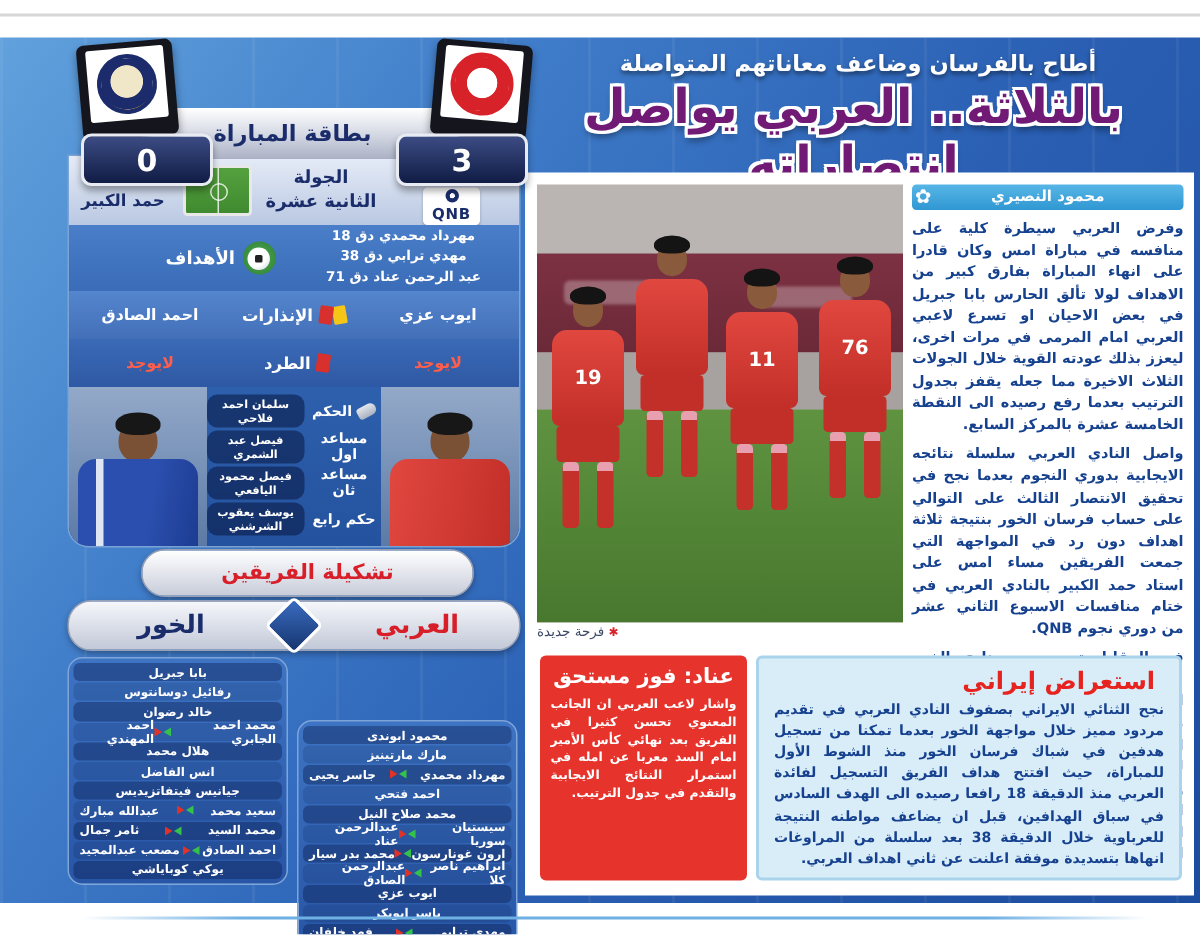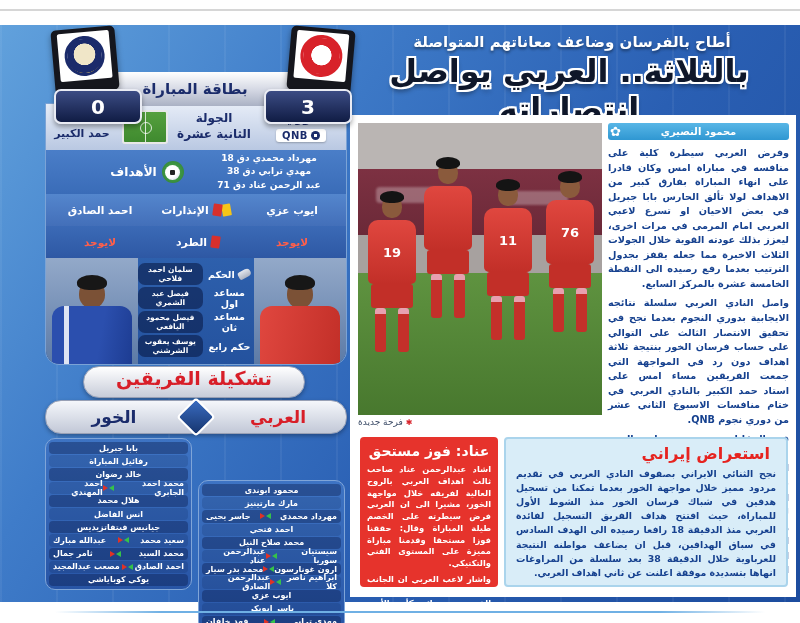--- a/index.html
+++ b/index.html
@@ -9,21 +9,21 @@
   .botline{position:absolute;top:611px;left:55px;width:710px;height:2px;
            background:linear-gradient(90deg,rgba(140,192,234,0),#6fb0e4 15%,#6fb0e4 85%,rgba(140,192,234,0));}
   .bluebg{position:absolute;top:25px;left:0;width:800px;height:577px;
           background:linear-gradient(125deg,#61a1dc 0%,#3f7cc9 30%,#2a5fb3 60%,#1c4c9e 100%);}
   .bluebg::after{content:"";position:absolute;inset:0;opacity:.10;
           background:repeating-linear-gradient(90deg,rgba(255,255,255,.55) 0 2px,transparent 2px 56px);}
   
   .kicker{position:absolute;top:33px;left:352px;width:440px;text-align:center;direction:rtl;
           color:#fff;font-weight:bold;font-size:15px;text-shadow:0 2px 3px rgba(0,0,0,.45);}
   .headline{position:absolute;top:52px;left:340px;width:458px;text-align:center;direction:rtl;
-          font-size:32px;font-weight:bold;color:#0f172a;letter-spacing:-1px;
+          font-size:32px;font-weight:bold;color:#701a75;letter-spacing:-1px;
           text-shadow:-2px 0 0 #fff,2px 0 0 #fff,0 -2px 0 #fff,0 2px 0 #fff,
                       -2px -2px 0 #fff,2px 2px 0 #fff,-2px 2px 0 #fff,2px -2px 0 #fff,0 4px 5px rgba(0,0,0,.45);}
   
   .card{position:absolute;left:45px;top:28px;width:316px;height:352px;}
   .card-body{position:absolute;top:75px;left:0;width:300px;height:260px;
              background:linear-gradient(#3b74c2,#24529e);border:1px solid #7ba3d6;
              border-radius:0 0 14px 14px;overflow:hidden;}
   .logo-box{position:absolute;top:0;width:64px;height:64px;background:#15161d;border-radius:5px;
             box-shadow:0 3px 6px rgba(0,0,0,.4);z-index:4;}
   .logo-box.l{left:8px;transform:rotate(-5deg);}
@@ -42,21 +42,21 @@
   .score{position:absolute;top:61px;width:84px;height:31px;z-index:5;
          background:linear-gradient(#3c4c84,#101c44);border:2px solid #e9ebf3;border-radius:7px;
          color:#fff;font-size:20px;font-weight:bold;display:flex;align-items:center;justify-content:center;
          box-shadow:0 3px 5px rgba(0,0,0,.35);}
   .score.l{left:9px;} .score.r{right:9px;}
   .info-row{position:absolute;top:0;left:0;right:0;height:46px;direction:rtl;
             background:linear-gradient(#e6ecf7,#b9c8e2);display:flex;align-items:center;color:#1b2c6b;}
   .i-league{width:30%;text-align:center;}
   .i-league .lg{font-weight:bold;font-size:13px;}
   .qnb{display:inline-flex;align-items:center;gap:3px;background:#fff;border-radius:3px;
-       padding:1px 6px;margin-top:1px;box-shadow:0 1px 2px rgba(0,0,0,.25);}
+       padding:1px 6px;margin-top:1px;box-shadow:0 1px 2px rgba(0,0,0,.25);flex-direction:column;}
   .qnb-dot{width:9px;height:9px;border-radius:50%;background:radial-gradient(#fff 0 25%,#1b2c6b 30% 100%);}
   .qnb span{font-weight:bold;font-size:10px;color:#1b2c6b;letter-spacing:.5px;}
   .i-round{width:28%;text-align:center;font-weight:bold;font-size:12px;line-height:1.3;}
   .i-pitch{width:18%;display:flex;justify-content:center;}
   .pitch{width:42px;height:30px;background:linear-gradient(#55a03e,#3f8a2f);border:2px solid #e8e8e8;
          border-radius:3px;position:relative;}
   .pitch::before{content:"";position:absolute;left:50%;top:0;bottom:0;width:1px;background:rgba(255,255,255,.8);}
   .pitch::after{content:"";position:absolute;left:50%;top:50%;width:10px;height:10px;margin:-5px 0 0 -5px;
          border:1px solid rgba(255,255,255,.8);border-radius:50%;}
   .i-stadium{width:24%;text-align:center;font-weight:bold;font-size:11px;line-height:1.35;}
@@ -93,24 +93,24 @@
   
   .off-rows{position:absolute;left:92px;right:92px;top:4px;bottom:6px;display:flex;
             flex-direction:column;justify-content:space-around;direction:rtl;}
   .off-row{display:flex;align-items:center;direction:rtl;gap:2px;}
   .off-role{width:44%;text-align:center;color:#fff;font-weight:bold;font-size:9.5px;display:flex;align-items:center;justify-content:center;gap:3px;}
   .whistle{width:13px;height:8px;background:linear-gradient(#e4e7ee,#aab1c0);border-radius:4px 7px 7px 4px;
            transform:rotate(-28deg);display:inline-block;}
   .off-name{width:56%;text-align:center;color:#fff;font-size:7.5px;font-weight:bold;
             background:rgba(8,22,64,.55);border-radius:7px;padding:2px 1px;}
   
-  .lu-ribbon{position:absolute;left:83px;top:366px;width:220px;height:30px;
+  .lu-ribbon{position:absolute;left:94px;top:366px;width:220px;height:30px;
              background:linear-gradient(#ffffff,#c7ccd9);border:1px solid #98a0b5;border-radius:16px;
-             display:flex;justify-content:center;
-             color:#d81e28;font-weight:bold;font-size:19px;direction:rtl;box-shadow:0 2px 4px rgba(0,0,0,.3);}
+             display:flex;align-items:center;justify-content:center;
+             color:#d81e28;font-weight:bold;font-size:14px;direction:rtl;box-shadow:0 2px 4px rgba(0,0,0,.3);}
   .teams-bar{position:absolute;left:45px;top:400px;width:300px;height:32px;
              background:linear-gradient(#f5f7fb,#c2c8d7);border:1px solid #98a0b5;border-radius:16px;
              display:flex;align-items:center;direction:rtl;box-shadow:0 2px 4px rgba(0,0,0,.3);}
   .teams-bar .tn{flex:1;text-align:center;font-weight:bold;font-size:17px;}
   .tn.arabi{color:#d81e28;} .tn.khor{color:#1b2c6b;}
   .bar-diamond{width:24px;height:24px;background:linear-gradient(135deg,#3a6cc0,#16356f);
                transform:rotate(45deg);border:2px solid #fff;border-radius:4px;flex:0 0 auto;}
   .panel{position:absolute;top:438px;width:147px;height:152px;padding:3px;box-sizing:border-box;
          background:linear-gradient(#3e74c4,#2855a6);border:1px solid #7fa5d8;border-radius:10px;}
   .panel.r{left:198px;margin-top:42px;} .panel.lft{left:45px;}
@@ -354,21 +354,21 @@
         </span>
       <span>فهد خلفان</span>
     </div>
   </div>
 
   <div class="panel lft">
     <div class="lrow">
         <span>بابا جبريل</span>
       </div>
     <div class="lrow">
-        <span>رفائيل المباراة</span>
+        <span>رفائيل دوسانتوس</span>
       </div>
     <div class="lrow">
         <span>خالد رضوان</span>
       </div>
     <div class="lrow sub">
       <span>محمد احمد الجابري</span>
       <span class="subicons">
           <i class="tri g"></i>
           <i class="tri r"></i>
         </span>
@@ -467,21 +467,20 @@
       <span>محمود النصيري</span>
     </div>
     <div class="article">
       <p>وفرض العربي سيطرة كلية على منافسه في مباراة امس وكان قادرا على انهاء المباراة بفارق كبير من الاهداف لولا تألق الحارس بابا جبريل في بعض الاحيان او تسرع لاعبي العربي امام المرمى في مرات اخرى، ليعزز بذلك عودته القوية خلال الجولات الثلاث الاخيرة مما جعله يقفز بجدول الترتيب بعدما رفع رصيده الى النقطة الخامسة عشرة بالمركز السابع.</p>
       <p>واصل النادي العربي سلسلة نتائجه الايجابية بدوري النجوم بعدما نجح في تحقيق الانتصار الثالث على التوالي على حساب فرسان الخور بنتيجة ثلاثة اهداف دون رد في المواجهة التي جمعت الفريقين مساء امس على استاد حمد الكبير بالنادي العربي في ختام منافسات الاسبوع الثاني عشر من دوري نجوم QNB.</p>
       <p>في المقابل تجمد رصيد نادي الخور عند النقطة السابعة التي ثبتته في المركز الحادي عشر وقبل الاخير بجدول الترتيب بفارق نقطة وحيدة عن الخريطيات المتذيل، وذلك بعدما انقاد للخسارة السابعة له هذا الموسم والثالثة على التوالي مما يضاعف من ازمة الفريق الذي تستمر معاناته في القاع رغم اقالة مدربه الفرنسي قبل ايام.</p>
     </div>
 
     <div class="annad">
       <h3>عناد: فوز مستحق</h3>
-      <p>اشاد عبدالرحمن عناد صاحب ثالث اهداف العربي بالروح العالية لفريقه خلال مواجهة الخور، مشيرا الى ان العربي فرض سيطرته على الخصم طيلة المباراة وقال: حققنا فوزا مستحقا وقدمنا مباراة مميزة على المستوى الفني والتكتيكي.</p>
       <p>واشار لاعب العربي ان الجانب المعنوي تحسن كثيرا في الفريق بعد نهائي كأس الأمير امام السد معربا عن امله في استمرار النتائج الايجابية والتقدم في جدول الترتيب.</p>
     </div>
 
     <div class="iran">
       <h3>استعراض إيراني</h3>
       <p>نجح الثنائي الايراني بصفوف النادي العربي في تقديم مردود مميز خلال مواجهة الخور بعدما تمكنا من تسجيل هدفين في شباك فرسان الخور منذ الشوط الأول للمباراة، حيث افتتح هداف الفريق التسجيل لفائدة العربي منذ الدقيقة 18 رافعا رصيده الى الهدف السادس في سباق الهدافين، قبل ان يضاعف مواطنه النتيجة للعرباوية خلال الدقيقة 38 بعد سلسلة من المراوغات انهاها بتسديدة موفقة اعلنت عن ثاني اهداف العربي.</p>
     </div>
   </div>
 
   <div class="botline"></div>

